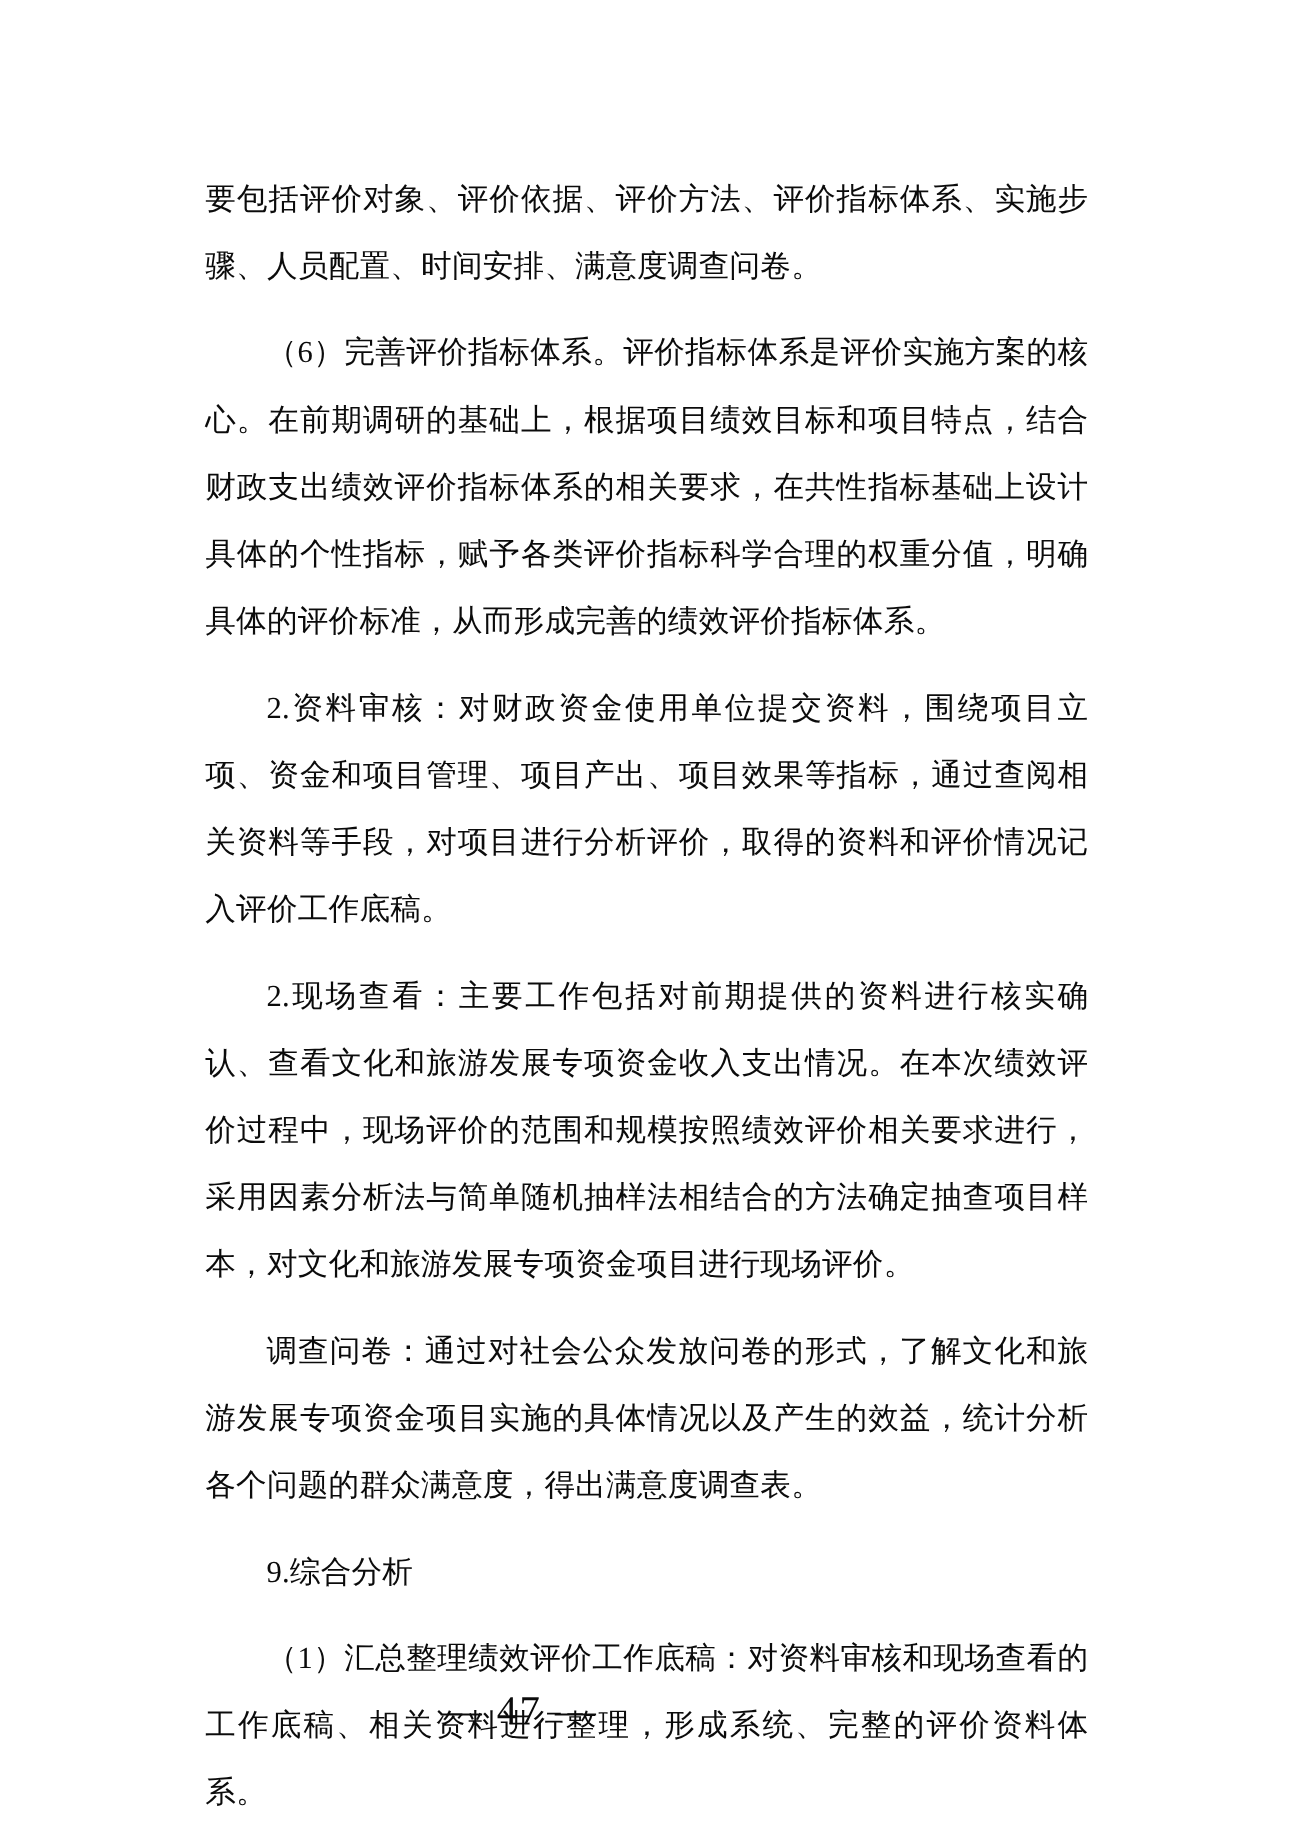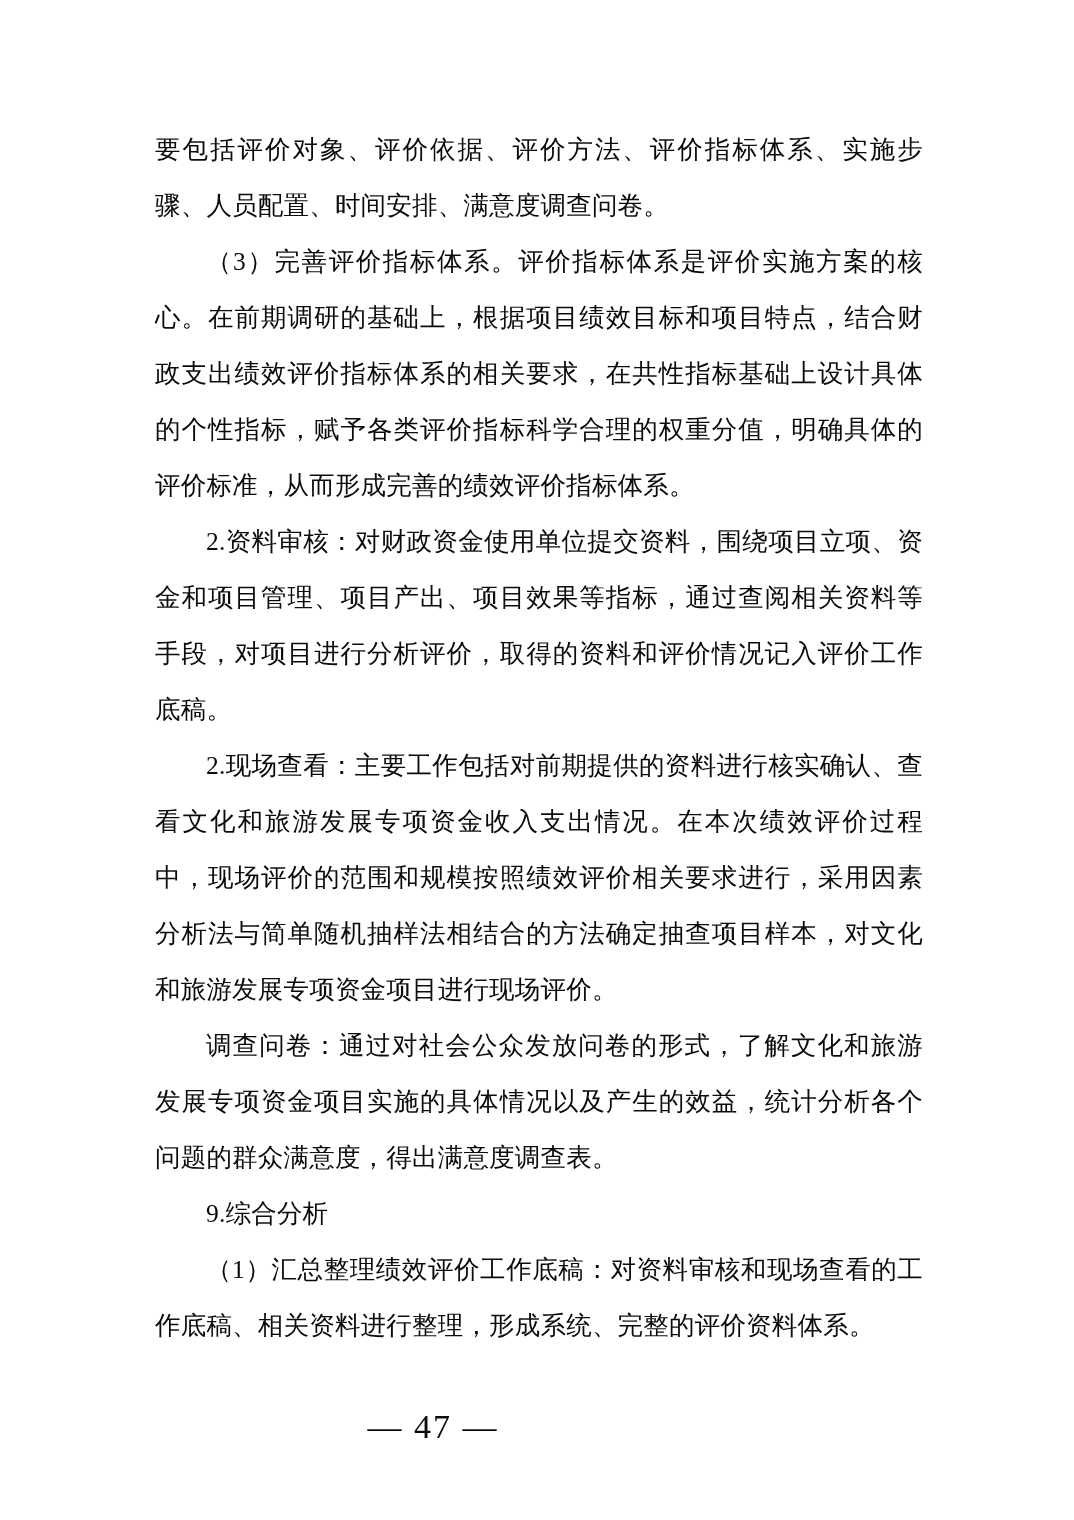--- a/index.html
+++ b/index.html
@@ -16,21 +16,21 @@
     overflow: hidden;
     font-family: "Liberation Serif", "DejaVu Serif", serif;
   }
   .body-area {
     position: absolute;
     left: 155px;
     top: 122px;
     width: 768px;
   }
   p.para {
-    margin: 0;
+    margin: 16px;
     font-size: 25.5px;
     line-height: 56px;
     color: #0b0b0b;
     text-align: justify;
     text-justify: inter-ideograph;
     letter-spacing: 0.2px;
     font-family: "Liberation Serif", "DejaVu Serif", serif;
   }
   p.indent {
     text-indent: 51px;
@@ -47,21 +47,21 @@
     letter-spacing: 2px;
   }
 </style>
 </head>
 <body>
 
 <div class="page">
 
   <div class="body-area">
     <p class="para">要包括评价对象、评价依据、评价方法、评价指标体系、实施步骤、人员配置、时间安排、满意度调查问卷。</p>
-    <p class="para indent">（3）完善评价指标体系。评价指标体系是评价实施方案的核心。在前期调研的基础上，根据项目绩效目标和项目特点，结合财政支出绩效评价指标体系的相关要求，在共性指标基础上设计具体的个性指标，赋予各类评价指标科学合理的权重分值，明确具体的评价标准，从而形成完善的绩效评价指标体系。</p>
+    <p class="para indent">（6）完善评价指标体系。评价指标体系是评价实施方案的核心。在前期调研的基础上，根据项目绩效目标和项目特点，结合财政支出绩效评价指标体系的相关要求，在共性指标基础上设计具体的个性指标，赋予各类评价指标科学合理的权重分值，明确具体的评价标准，从而形成完善的绩效评价指标体系。</p>
     <p class="para indent">2.资料审核：对财政资金使用单位提交资料，围绕项目立项、资金和项目管理、项目产出、项目效果等指标，通过查阅相关资料等手段，对项目进行分析评价，取得的资料和评价情况记入评价工作底稿。</p>
     <p class="para indent">2.现场查看：主要工作包括对前期提供的资料进行核实确认、查看文化和旅游发展专项资金收入支出情况。在本次绩效评价过程中，现场评价的范围和规模按照绩效评价相关要求进行，采用因素分析法与简单随机抽样法相结合的方法确定抽查项目样本，对文化和旅游发展专项资金项目进行现场评价。</p>
     <p class="para indent">调查问卷：通过对社会公众发放问卷的形式，了解文化和旅游发展专项资金项目实施的具体情况以及产生的效益，统计分析各个问题的群众满意度，得出满意度调查表。</p>
     <p class="para indent">9.综合分析</p>
     <p class="para indent">（1）汇总整理绩效评价工作底稿：对资料审核和现场查看的工作底稿、相关资料进行整理，形成系统、完整的评价资料体系。</p>
 
   </div>
 
   <div class="footer">— 47 —</div>
 

